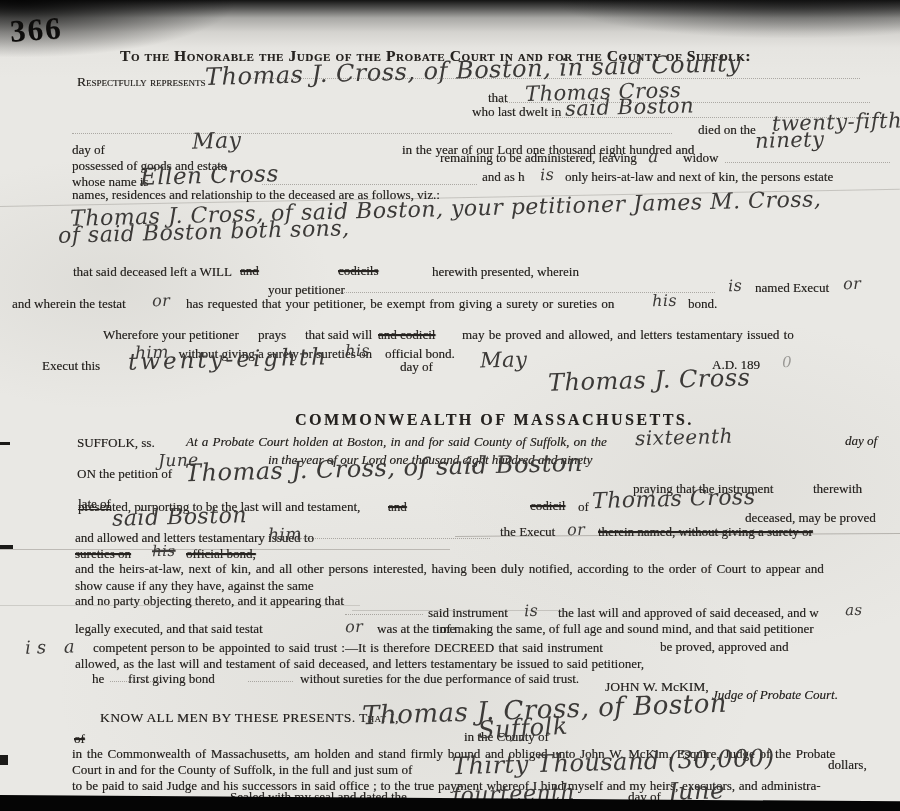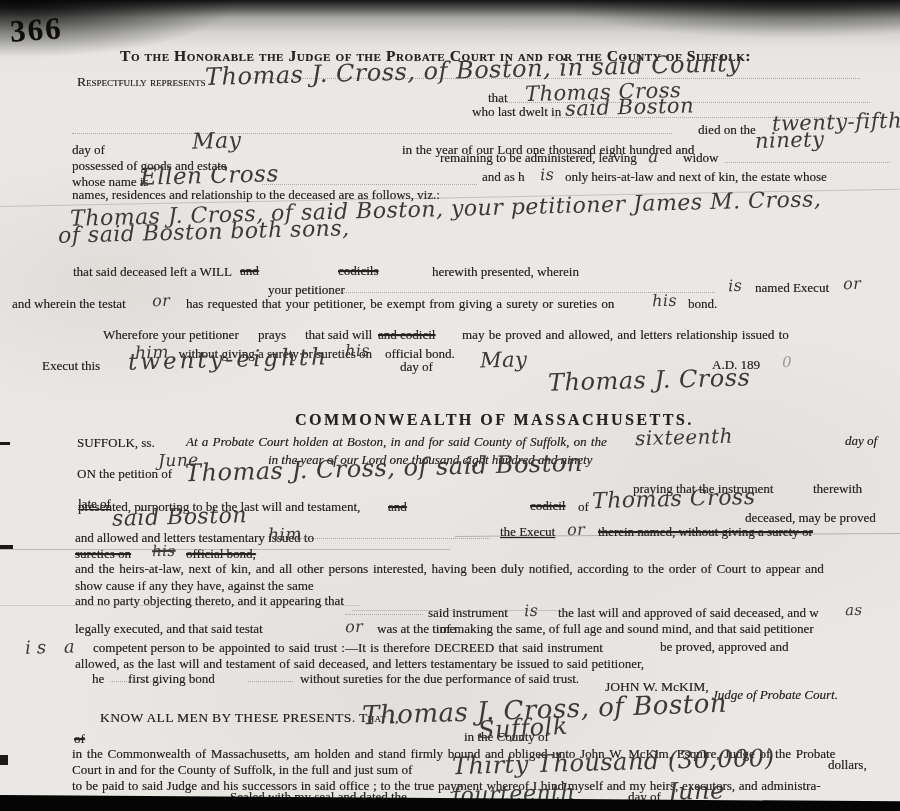--- a/index.html
+++ b/index.html
@@ -75,21 +75,21 @@
     <span class="pr" style="left:402px;top:142px;word-spacing:0.5px;">in the year of our Lord one thousand eight hundred and</span>
     <span class="hw" style="left:755px;top:128px;font-size:21px;">ninety</span>
     <span class="pr" style="left:72px;top:158px;">possessed of goods and estate</span>
     <span class="pr" style="left:440px;top:150px;text-align:right;">remaining to be administered, leaving</span>
     <span class="hw" style="left:648px;top:146px;font-size:17px;">a</span>
     <span class="pr" style="left:683px;top:150px;">widow</span>
     <span class="pr" style="left:72px;top:174px;">whose name is</span>
     <span class="hw" style="left:140px;top:162px;font-size:23px;">Ellen Cross</span>
     <span class="pr" style="left:482px;top:169px;">and as h</span>
     <span class="hw" style="left:540px;top:165px;font-size:16px;">is</span>
-    <span class="pr" style="left:565px;top:169px;">only heirs-at-law and next of kin, the estate whose</span>
+    <span class="pr" style="left:565px;top:169px;">only heirs-at-law and next of kin, the persons estate</span>
     <span class="pr" style="left:72px;top:187px;">names, residences and relationship to the deceased are as follows, viz.:</span>
     <span class="hw" style="left:70px;top:196px;font-size:22px;">Thomas J. Cross, of said Boston, your petitioner James M. Cross,</span>
     <span class="hw" style="left:58px;top:219px;font-size:22px;">of said Boston both sons,</span>
 
     <span class="pr" style="left:73px;top:264px;">that said deceased left a WILL</span>
     <span class="pr strike" style="left:240px;top:263px;">and</span>
     <span class="pr strike" style="left:338px;top:263px;">codicils</span>
     <span class="pr" style="left:432px;top:264px;">herewith presented, wherein</span>
     <span class="pr" style="left:268px;top:282px;">your petitioner</span>
     <span class="hw" style="left:728px;top:276px;font-size:16px;">is</span>
@@ -98,21 +98,21 @@
     <span class="pr" style="left:12px;top:296px;">and wherein the testat</span>
     <span class="hw" style="left:152px;top:291px;font-size:16px;">or</span>
     <span class="pr" style="left:186px;top:296px;word-spacing:1px;">has requested that your petitioner, be exempt from giving a surety or sureties on</span>
     <span class="hw" style="left:652px;top:291px;font-size:16px;">his</span>
     <span class="pr" style="left:688px;top:296px;">bond.</span>
 
     <span class="pr" style="left:103px;top:327px;">Wherefore your petitioner</span>
     <span class="pr" style="left:258px;top:327px;">prays</span>
     <span class="pr" style="left:305px;top:327px;">that said will</span>
     <span class="pr strike" style="left:378px;top:327px;">and codicil</span>
-    <span class="pr" style="left:462px;top:327px;word-spacing:1px;">may be proved and allowed, and letters relationship issued to</span>
+    <span class="pr" style="left:462px;top:327px;word-spacing:1px;">may be proved and allowed, and letters testamentary issued to</span>
     <span class="hw" style="left:135px;top:342px;font-size:17px;">him</span>
     <span class="pr" style="left:172px;top:346px;">, without giving a surety or sureties on</span>
     <span class="hw" style="left:345px;top:341px;font-size:16px;">his</span>
     <span class="pr" style="left:385px;top:346px;">official bond.</span>
     <span class="pr" style="left:42px;top:358px;">Execut this</span>
     <span class="hw" style="left:128px;top:346px;font-size:23px;letter-spacing:3px;">twenty-eighth</span>
     <span class="pr" style="left:400px;top:359px;">day of</span>
     <span class="hw" style="left:480px;top:348px;font-size:21px;">May</span>
     <span class="pr" style="left:712px;top:357px;">A.D. 189</span>
     <span class="hw faint" style="left:782px;top:353px;font-size:15px;">0</span>
@@ -134,21 +134,21 @@
     <span class="pr" style="left:78px;top:499px;">presented, purporting to be the last will and testament,</span>
     <span class="pr strike" style="left:388px;top:499px;">and</span>
     <span class="pr strike" style="left:530px;top:498px;">codicil</span>
     <span class="pr" style="left:578px;top:499px;">of</span>
     <span class="hw" style="left:592px;top:486px;font-size:22px;">Thomas Cross</span>
     <span class="pr" style="left:78px;top:496px;text-decoration:underline;">late of</span>
     <span class="hw" style="left:112px;top:504px;font-size:22px;">said Boston</span>
     <span class="pr" style="left:745px;top:510px;">deceased, may be proved</span>
     <span class="pr" style="left:75px;top:530px;">and allowed and letters testamentary issued to</span>
     <span class="hw" style="left:268px;top:524px;font-size:17px;">him</span>
-    <span class="pr" style="left:500px;top:524px;text-decoration:underline;">the Execut</span>
+    <span class="pr" style="left:500px;top:524px;">the Execut</span>
     <span class="hw" style="left:567px;top:520px;font-size:16px;">or</span>
     <span class="pr strike" style="left:598px;top:524px;">therein named, without giving a surety or</span>
     <span class="pr strike" style="left:75px;top:546px;">sureties on</span>
     <span class="hw strike" style="left:152px;top:542px;font-size:15px;">his</span>
     <span class="pr strike" style="left:186px;top:546px;">official bond,</span>
     <span class="pr" style="left:75px;top:561px;word-spacing:1.5px;">and the heirs-at-law, next of kin, and all other persons interested, having been duly notified, according to the order of Court to appear and</span>
     <span class="pr" style="left:75px;top:578px;">show cause if any they have, against the same</span>
     <span class="pr" style="left:75px;top:593px;">and no party objecting thereto, and it appearing that</span>
     <span class="pr" style="left:428px;top:605px;">said instrument</span>
     <span class="hw" style="left:524px;top:601px;font-size:16px;">is</span>

